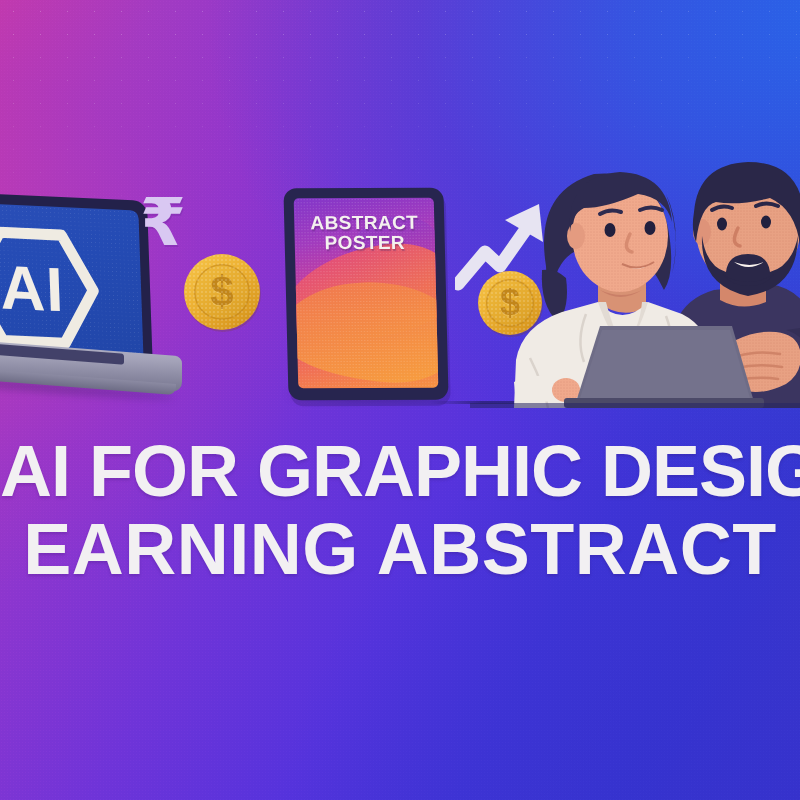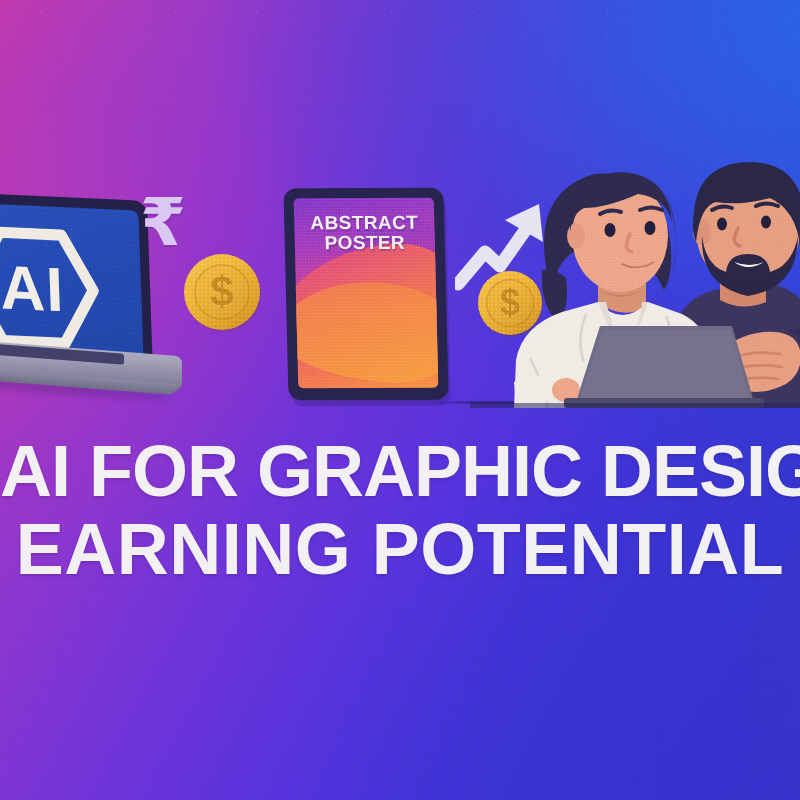--- a/index.html
+++ b/index.html
@@ -403,16 +403,16 @@
         <path d="M110 248 L132 180 L260 180 L280 248 Z" fill="#74728C"></path>
         <rect x="94" y="248" width="200" height="10" rx="3" fill="#4C4A68"></rect>
       </g>
 
       <rect x="0" y="253" width="340" height="6" fill="#262462" opacity=".55"></rect>
     </g>
   </svg>
 
   <div class="headline">
     <div class="l1">AI FOR GRAPHIC DESIGN</div>
-    <div class="l2">EARNING POTENTIAL</div>
+    <div class="l2">EARNING ABSTRACT</div>
   </div>
 
 </div>
 
 </body></html>

